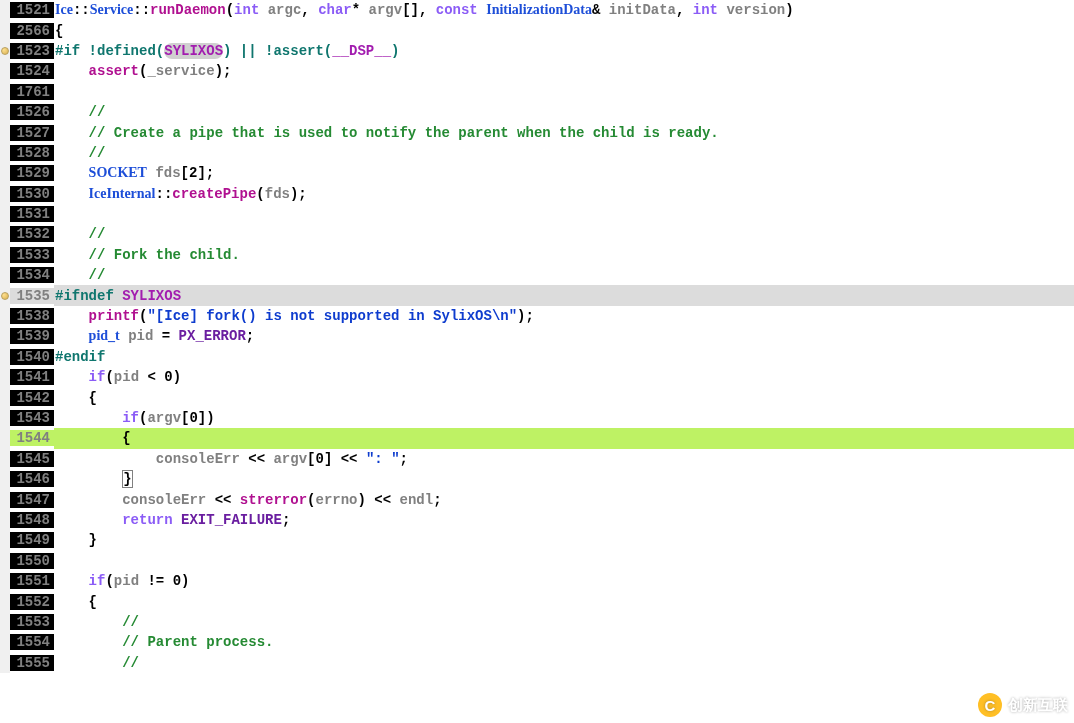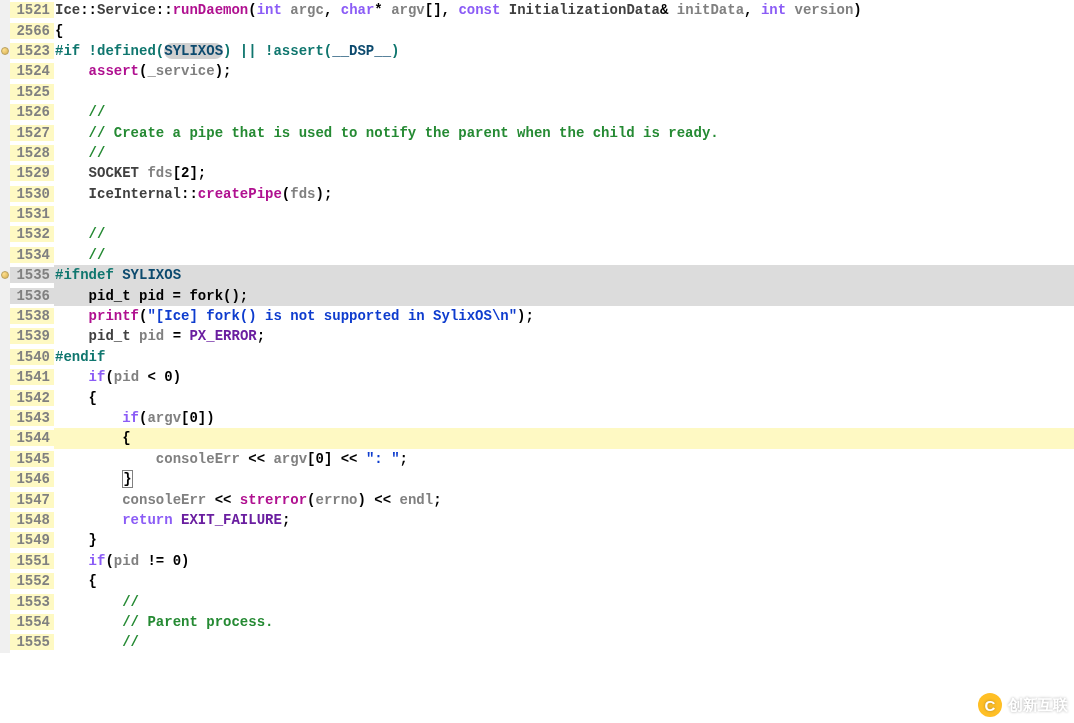--- a/index.html
+++ b/index.html
@@ -41,40 +41,40 @@
     border: 1px solid #b8a060;
     background: radial-gradient(circle at 30% 30%, #ffe090, #d8b050);
   }
   .lineno {
     width: 44px;
     min-width: 44px;
     text-align: right;
     color: #808080;
     padding-right: 4px;
     user-select: none;
-    background: #fef9c3;
+    background: #000000;
   }
   .code {
     flex: 1;
     position: relative;
     height: 100%;
     display: flex;
     align-items: center;
     padding-left: 1px;
   }
   .line.hl-grey .code, .line.hl-grey .lineno { background: #dcdcdc; }
-  .line.hl-blue .code, .line.hl-blue .lineno { background: #fef9c3; }
+  .line.hl-blue .code, .line.hl-blue .lineno { background: #bef264; }
 
-  .t-type    { color: #404040; }
+  .t-type    { color: #1d4ed8; font-family: Liberation Serif, serif; }
   .t-func    { color: #000000; }
   .t-punc    { color: #000000; }
   .t-kw      { color: #8b5cf6; }
   .t-ident   { color: #808080; }
   .t-pre     { color: #0f766e; }
-  .t-macro   { color: #0c4a6e; border-radius: 8px; }
+  .t-macro   { color: #a21caf; border-radius: 8px; }
   .t-comment { color: #258a33; }
   .t-num     { color: #000000; }
   .t-white   { color: #000000; }
   .t-op      { color: #000000; }
   .t-call    { color: #b01090; text-align: right; }
   .t-str     { color: #0e3cce; }
   .t-const   { color: #6a1ea0; }
   .t-enc     { background: #d0d0d0; }
   .t-box     { border: 1px solid #808080; padding: 0 0px; }
 
@@ -99,43 +99,44 @@
   }
 </style>
 </head>
 <body>
 
 <div class="editor">
     <div class="line"><div class="marker-col"></div><div class="lineno">1521</div><div class="code"><span class="t-type">Ice</span><span class="t-punc">::</span><span class="t-type">Service</span><span class="t-punc">::</span><span class="t-call">runDaemon</span><span class="t-punc">(</span><span class="t-kw">int</span><span class="t-white"> </span><span class="t-ident">argc</span><span class="t-punc">, </span><span class="t-kw">char</span><span class="t-punc">* </span><span class="t-ident">argv</span><span class="t-punc">[], </span><span class="t-kw">const</span><span class="t-white"> </span><span class="t-type">InitializationData</span><span class="t-punc">&amp; </span><span class="t-ident">initData</span><span class="t-punc">, </span><span class="t-kw">int</span><span class="t-white"> </span><span class="t-ident">version</span><span class="t-punc">)</span></div></div>
     <div class="line"><div class="marker-col"></div><div class="lineno">2566</div><div class="code"><span class="t-punc">{</span></div></div>
     <div class="line"><div class="marker-col"><div class="marker"></div></div><div class="lineno">1523</div><div class="code"><span class="t-pre">#if </span><span class="t-pre">!defined(</span><span class="t-macro t-enc">SYLIXOS</span><span class="t-pre">) || !assert(</span><span class="t-macro">__DSP__</span><span class="t-pre">)</span></div></div>
     <div class="line"><div class="marker-col"></div><div class="lineno">1524</div><div class="code"><span class="t-white">    </span><span class="t-call">assert</span><span class="t-punc">(</span><span class="t-ident">_service</span><span class="t-punc">);</span></div></div>
-    <div class="line"><div class="marker-col"></div><div class="lineno">1525</div><div class="code"></div></div>
+    <div class="line"><div class="marker-col"></div><div class="lineno">1761</div><div class="code"></div></div>
     <div class="line"><div class="marker-col"></div><div class="lineno">1526</div><div class="code"><span class="t-white">    </span><span class="t-comment">//</span></div></div>
     <div class="line"><div class="marker-col"></div><div class="lineno">1527</div><div class="code"><span class="t-white">    </span><span class="t-comment">// Create a pipe that is used to notify the parent when the child is ready.</span></div></div>
     <div class="line"><div class="marker-col"></div><div class="lineno">1528</div><div class="code"><span class="t-white">    </span><span class="t-comment">//</span></div></div>
     <div class="line"><div class="marker-col"></div><div class="lineno">1529</div><div class="code"><span class="t-white">    </span><span class="t-type">SOCKET</span><span class="t-white"> </span><span class="t-ident">fds</span><span class="t-punc">[</span><span class="t-num">2</span><span class="t-punc">];</span></div></div>
     <div class="line"><div class="marker-col"></div><div class="lineno">1530</div><div class="code"><span class="t-white">    </span><span class="t-type">IceInternal</span><span class="t-punc">::</span><span class="t-call">createPipe</span><span class="t-punc">(</span><span class="t-ident">fds</span><span class="t-punc">);</span></div></div>
     <div class="line"><div class="marker-col"></div><div class="lineno">1531</div><div class="code"></div></div>
     <div class="line"><div class="marker-col"></div><div class="lineno">1532</div><div class="code"><span class="t-white">    </span><span class="t-comment">//</span></div></div>
+    <div class="line"><div class="marker-col"></div><div class="lineno">1533</div><div class="code"><span class="t-white">    </span><span class="t-comment">// Fork the child.</span></div></div>
     <div class="line"><div class="marker-col"></div><div class="lineno">1534</div><div class="code"><span class="t-white">    </span><span class="t-comment">//</span></div></div>
     <div class="line hl-grey"><div class="marker-col"><div class="marker"></div></div><div class="lineno">1535</div><div class="code"><span class="t-pre">#ifndef </span><span class="t-macro">SYLIXOS</span></div></div>
-    <div class="line hl-grey"><div class="marker-col"></div><div class="lineno">1536</div><div class="code"><span class="t-white">    </span><span class="t-func">pid_t pid = fork();</span></div></div>
     <div class="line"><div class="marker-col"></div><div class="lineno">1538</div><div class="code"><span class="t-white">    </span><span class="t-call">printf</span><span class="t-punc">(</span><span class="t-str">"[Ice] fork() is not supported in SylixOS\n"</span><span class="t-punc">);</span></div></div>
     <div class="line"><div class="marker-col"></div><div class="lineno">1539</div><div class="code"><span class="t-white">    </span><span class="t-type">pid_t</span><span class="t-white"> </span><span class="t-ident">pid</span><span class="t-white"> </span><span class="t-op">=</span><span class="t-white"> </span><span class="t-const">PX_ERROR</span><span class="t-punc">;</span></div></div>
     <div class="line"><div class="marker-col"></div><div class="lineno">1540</div><div class="code"><span class="t-pre">#endif</span></div></div>
     <div class="line"><div class="marker-col"></div><div class="lineno">1541</div><div class="code"><span class="t-white">    </span><span class="t-kw">if</span><span class="t-punc">(</span><span class="t-ident">pid</span><span class="t-white"> </span><span class="t-op">&lt;</span><span class="t-white"> </span><span class="t-num">0</span><span class="t-punc">)</span></div></div>
     <div class="line"><div class="marker-col"></div><div class="lineno">1542</div><div class="code"><span class="t-white">    </span><span class="t-punc">{</span></div></div>
     <div class="line"><div class="marker-col"></div><div class="lineno">1543</div><div class="code"><span class="t-white">        </span><span class="t-kw">if</span><span class="t-punc">(</span><span class="t-ident">argv</span><span class="t-punc">[</span><span class="t-num">0</span><span class="t-punc">])</span></div></div>
     <div class="line hl-blue"><div class="marker-col"></div><div class="lineno">1544</div><div class="code"><span class="t-white">        </span><span class="t-punc">{</span></div></div>
     <div class="line"><div class="marker-col"></div><div class="lineno">1545</div><div class="code"><span class="t-white">            </span><span class="t-ident">consoleErr</span><span class="t-white"> </span><span class="t-op">&lt;&lt;</span><span class="t-white"> </span><span class="t-ident">argv</span><span class="t-punc">[</span><span class="t-num">0</span><span class="t-punc">]</span><span class="t-white"> </span><span class="t-op">&lt;&lt;</span><span class="t-white"> </span><span class="t-str">": "</span><span class="t-punc">;</span></div></div>
     <div class="line"><div class="marker-col"></div><div class="lineno">1546</div><div class="code"><span class="t-white">        </span><span class="t-punc t-box">}</span></div></div>
     <div class="line"><div class="marker-col"></div><div class="lineno">1547</div><div class="code"><span class="t-white">        </span><span class="t-ident">consoleErr</span><span class="t-white"> </span><span class="t-op">&lt;&lt;</span><span class="t-white"> </span><span class="t-call">strerror</span><span class="t-punc">(</span><span class="t-ident">errno</span><span class="t-punc">)</span><span class="t-white"> </span><span class="t-op">&lt;&lt;</span><span class="t-white"> </span><span class="t-ident">endl</span><span class="t-punc">;</span></div></div>
     <div class="line"><div class="marker-col"></div><div class="lineno">1548</div><div class="code"><span class="t-white">        </span><span class="t-kw">return</span><span class="t-white"> </span><span class="t-const">EXIT_FAILURE</span><span class="t-punc">;</span></div></div>
     <div class="line"><div class="marker-col"></div><div class="lineno">1549</div><div class="code"><span class="t-white">    </span><span class="t-punc">}</span></div></div>
+    <div class="line"><div class="marker-col"></div><div class="lineno">1550</div><div class="code"></div></div>
     <div class="line"><div class="marker-col"></div><div class="lineno">1551</div><div class="code"><span class="t-white">    </span><span class="t-kw">if</span><span class="t-punc">(</span><span class="t-ident">pid</span><span class="t-white"> </span><span class="t-op">!=</span><span class="t-white"> </span><span class="t-num">0</span><span class="t-punc">)</span></div></div>
     <div class="line"><div class="marker-col"></div><div class="lineno">1552</div><div class="code"><span class="t-white">    </span><span class="t-punc">{</span></div></div>
     <div class="line"><div class="marker-col"></div><div class="lineno">1553</div><div class="code"><span class="t-white">        </span><span class="t-comment">//</span></div></div>
     <div class="line"><div class="marker-col"></div><div class="lineno">1554</div><div class="code"><span class="t-white">        </span><span class="t-comment">// Parent process.</span></div></div>
     <div class="line"><div class="marker-col"></div><div class="lineno">1555</div><div class="code"><span class="t-white">        </span><span class="t-comment">//</span></div></div>
   </div>
 
 <div class="watermark">
   <span class="wm-circle">C</span>
   <span>创新互联</span>

